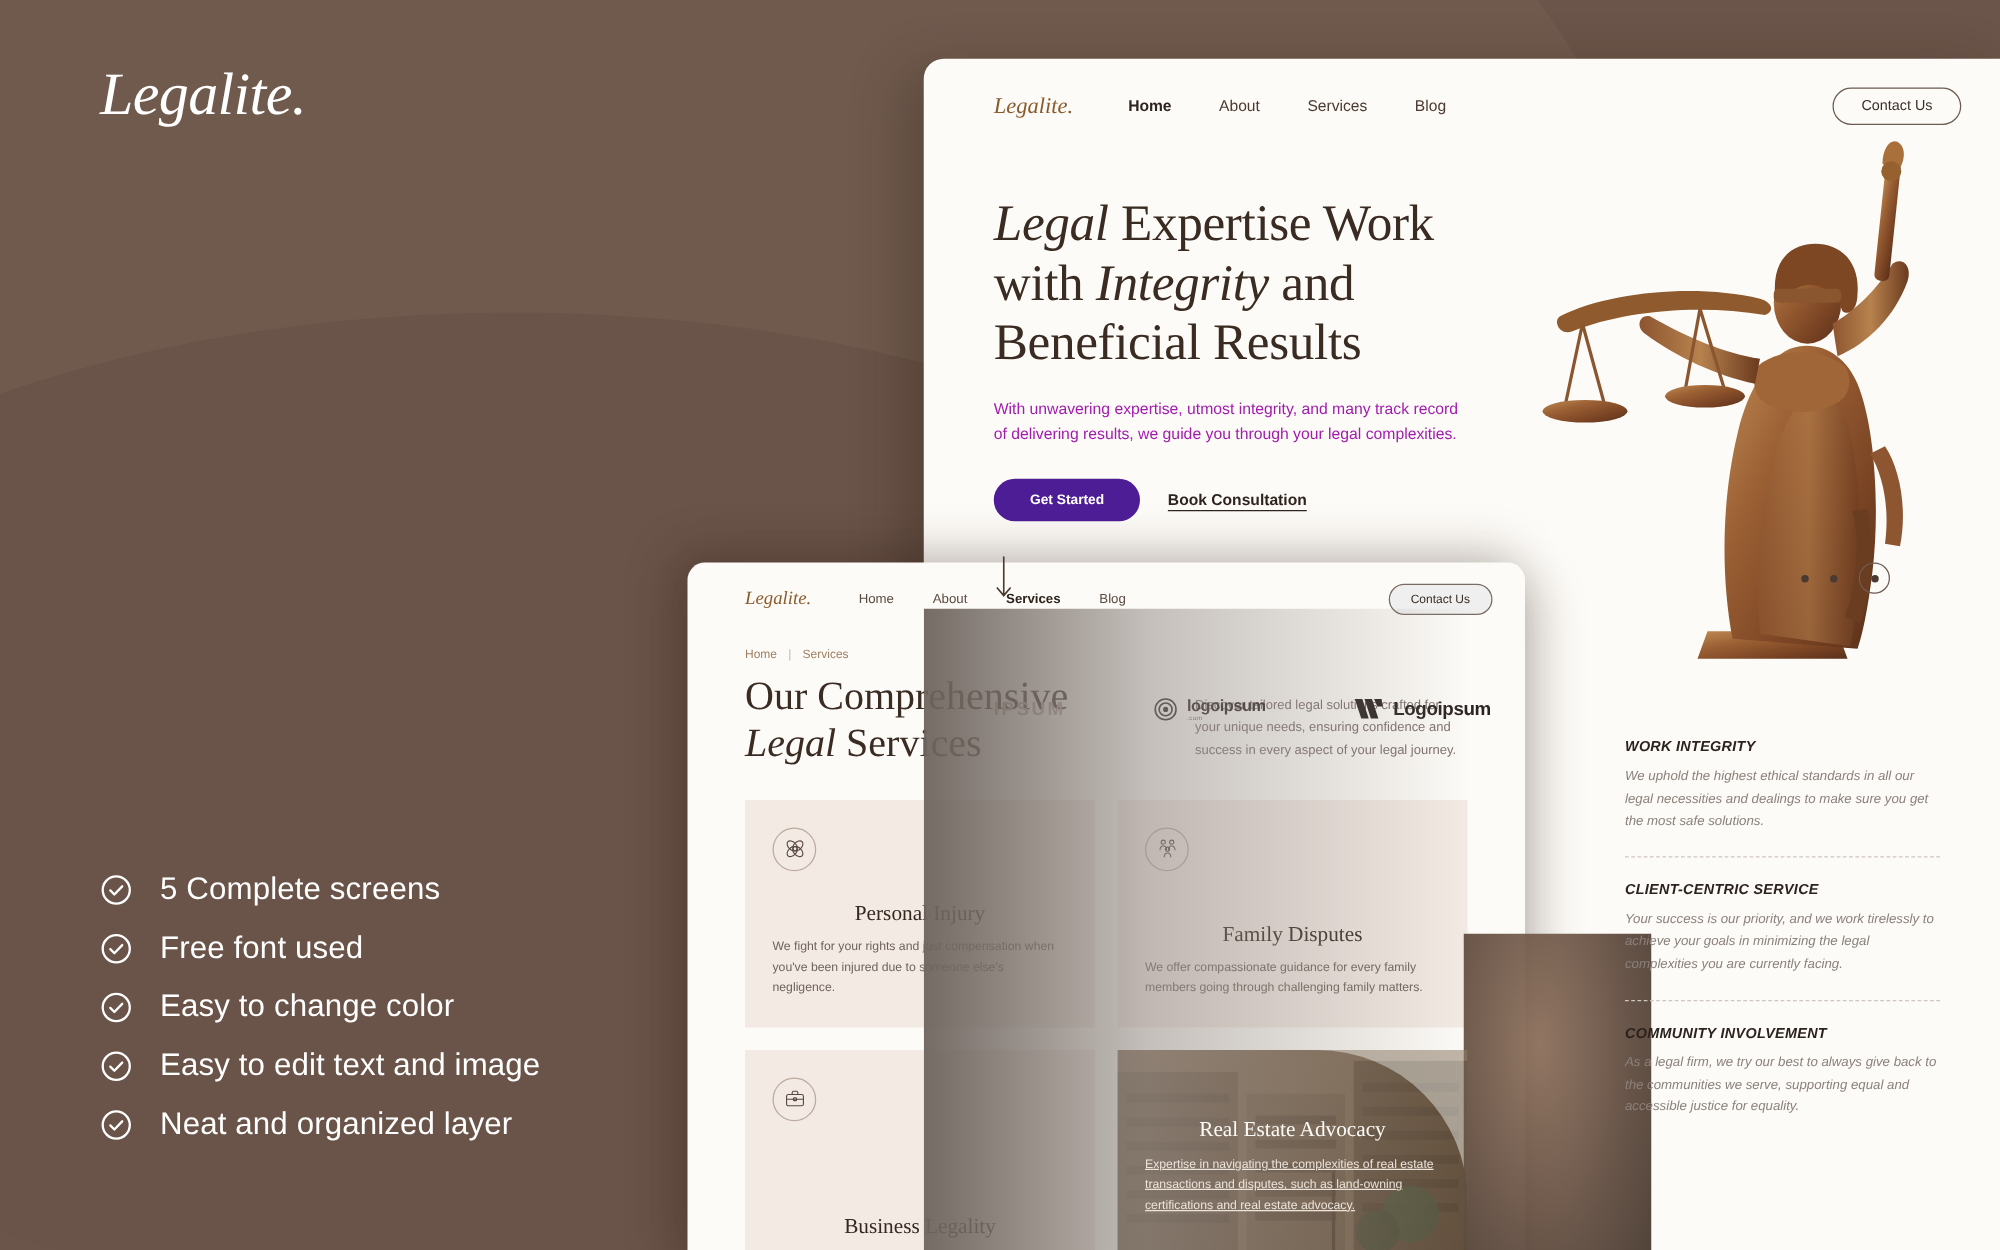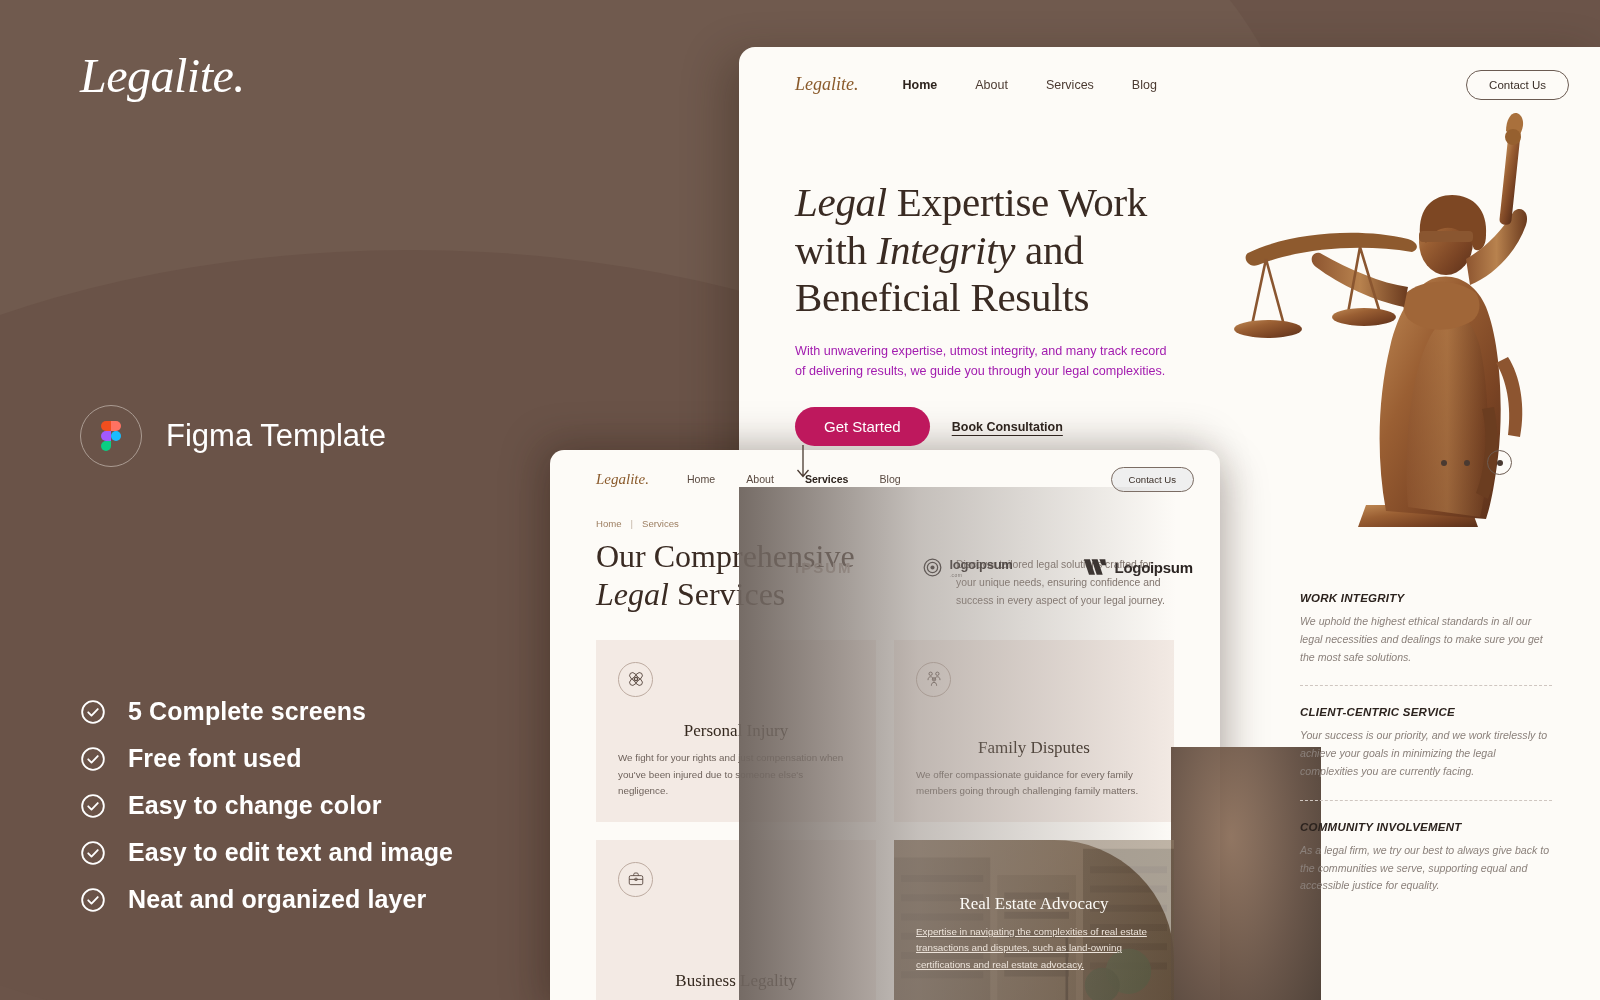--- a/index.html
+++ b/index.html
@@ -56,21 +56,21 @@
   }
   .figma-glyph { position: relative; width: 20px; height: 30px; }
   .figma-glyph i { position: absolute; display: block; }
   .fg-tl { width: 10px; height: 10px; left: 0; top: 0; background: #f24e1e; border-radius: 5px 0 0 5px; }
   .fg-tr { width: 10px; height: 10px; left: 10px; top: 0; background: #ff7262; border-radius: 0 5px 5px 0; }
   .fg-ml { width: 10px; height: 10px; left: 0; top: 10px; background: #a259ff; border-radius: 5px 0 0 5px; }
   .fg-mr { width: 10px; height: 10px; left: 10px; top: 10px; background: #1abcfe; border-radius: 50%; }
   .fg-bl { width: 10px; height: 10px; left: 0; top: 20px; background: #0acf83; border-radius: 5px 0 5px 5px; }
   .figma-label { font-size: 31px; font-weight: 400; color: #ffffff; }
 
-  .feature-list { position: absolute; left: 80px; top: 688px; font-weight: bold; }
+  .feature-list { position: absolute; left: 80px; top: 688px; }
   .feature-item { display: flex; align-items: center; gap: 22px; height: 47px; }
   .feature-check { flex: 0 0 auto; width: 26px; height: 26px; }
   .feature-text { font-size: 25px; color: #ffffff; letter-spacing: 0.1px; }
 
   
   #hero-screen {
     position: absolute; left: 739px; top: 47px; width: 861px; height: 1000px;
     background: #fdfbf7;
     border-radius: 16px 0 0 0;
     box-shadow: -14px 10px 44px rgba(40,25,15,0.30);
@@ -93,34 +93,34 @@
     border: 1px solid #6b5b52; border-radius: 40px;
     padding: 8px 22px; font-size: 11.5px; color: #3a2e27;
     background: transparent; white-space: nowrap;
   }
 
   .hero-statue {
     position: absolute; right: -28px; top: 60px; width: 420px; height: 430px;
     z-index: 1;
   }
 
-  .hero-copy { position: absolute; left: 56px; top: 132px; width: 420px; z-index: 3; }
+  .hero-copy { position: absolute; left: 56px; top: 108px; width: 420px; z-index: 3; }
   .hero-title {
     font-family: "Liberation Serif", serif;
     font-size: 41px; line-height: 1.16; color: #3a2b23; font-weight: 400;
     letter-spacing: -0.3px;
   }
   .hero-title em { font-style: italic; }
   .hero-sub {
     margin-top: 19px; font-size: 12.6px; line-height: 1.62; color: #a21caf; width: 380px;
   }
   .hero-ctas { margin-top: 26px; display: flex; align-items: center; gap: 22px; }
   .btn-primary {
-    background: #be185d; color: #ffffff; border-radius: 40px;
-    padding: 11px 29px; font-size: 15px; font-weight: 400; border: none;
+    background: #4c1d95; color: #ffffff; border-radius: 40px;
+    padding: 11px 29px; font-size: 11px; font-weight: 700; border: none;
   }
   .btn-link {
     font-size: 12.5px; font-weight: 700; color: #2e241e;
     text-decoration: underline; text-underline-offset: 4px;
   }
 
   .hero-arrow { position: absolute; left: 56px; top: 398px; z-index: 3; }
   .hero-dots {
     position: absolute; right: 88px; top: 403px; display: flex; align-items: center; gap: 17px; z-index: 3;
   }
@@ -242,32 +242,20 @@
 <div id="bg-root">
   <div class="bg-curve-a"></div>
   <div class="bg-curve-b"></div>
 </div>
 
 <section id="left-panel">
 
   <div class="brand-wordmark">Legalite.</div>
 
 
-  <div class="figma-row">
-    <div class="figma-badge">
-      <span class="figma-glyph">
-        <i class="fg-tl"></i>
-          <i class="fg-tr"></i>
-        <i class="fg-ml"></i>
-          <i class="fg-mr"></i>
-        <i class="fg-bl"></i>
-      </span>
-    </div>
-    <div class="figma-label">Figma Template</div>
-  </div>
 
   <ul class="feature-list">
     <li class="feature-item">
       <svg class="feature-check" viewBox="0 0 24 24">
         <circle cx="12" cy="12" r="10" fill="none" stroke="#ffffff" stroke-width="1.7"></circle>
         <path d="M7.6 12.3l3 3 5.8-6" fill="none" stroke="#ffffff" stroke-width="1.7" stroke-linecap="round" stroke-linejoin="round"></path>
       </svg>
       <span class="feature-text">5 Complete screens</span>
     </li>
     <li class="feature-item">

